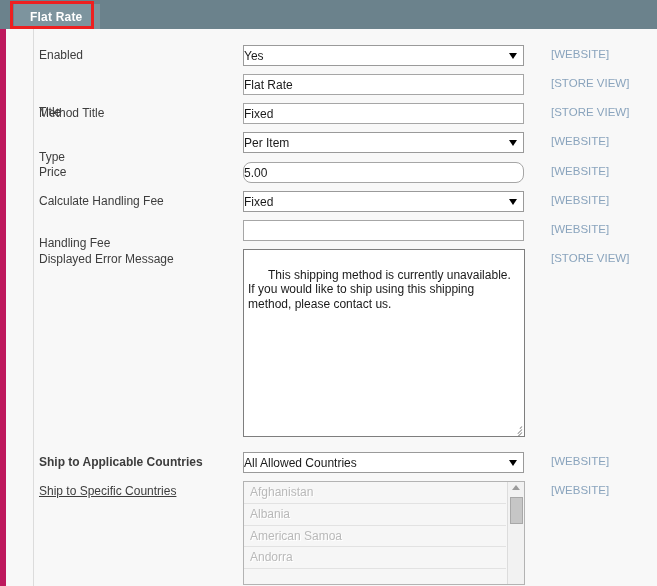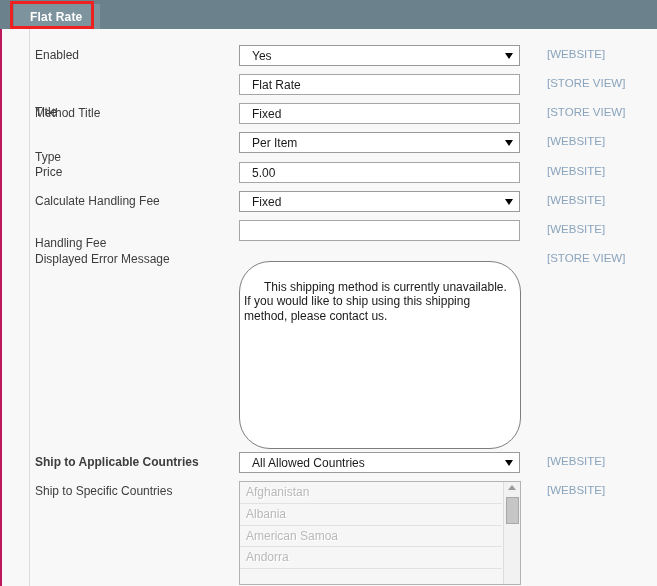--- a/index.html
+++ b/index.html
@@ -51,21 +51,21 @@
   }
 
   
   .content {
     position: absolute;
     left: 0;
     top: 29px;
     width: 657px;
     height: 557px;
     background: #f8f8f8;
-    border-left: 2px solid #be185d;
+    border-left: 6px solid #be185d;
     box-sizing: border-box;
   }
   .panel-rule {
     position: absolute;
     left: 27px;
     top: 0;
     width: 1px;
     height: 557px;
     background: #dcdcdc;
   }
@@ -95,21 +95,21 @@
     position: absolute;
     left: 237px;
     width: 281px;
     height: 21px;
     box-sizing: border-box;
     border: 1px solid #a6a6a6;
     background: #ffffff;
     font-family: "Liberation Sans", sans-serif;
     font-size: 12px;
     color: #1a1a1a;
-    padding: 0 12px;
+    padding: 0 0;
     display: flex;
     align-items: center;
     overflow: hidden;
     white-space: nowrap;
   }
   .select {
     border-color: #9a9a9a;
     padding-right: 20px;
   }
   .caret {
@@ -264,21 +264,21 @@
     <div class="lbl" style="top:18px;">Type</div>
     <div class="field select" style="top:0;">
       <span>Per Item</span>
       <span class="caret"></span>
     </div>
     <div class="scope" style="top:3px;">[WEBSITE]</div>
   </div>
 
   <div class="row" style="top:133px;">
     <div class="lbl" style="top:3px;">Price</div>
-    <div class="field" style="top:0;">
+    <div class="field" style="top:0;border-radius:8px;">
       <span>5.00</span>
     </div>
     <div class="scope" style="top:3px;">[WEBSITE]</div>
   </div>
 
   <div class="row" style="top:162px;">
     <div class="lbl" style="top:3px;">Calculate Handling Fee</div>
     <div class="field select" style="top:0;">
       <span>Fixed</span>
       <span class="caret"></span>
@@ -289,38 +289,38 @@
   <div class="row" style="top:191px;">
     <div class="lbl" style="top:16px;">Handling Fee</div>
     <div class="field" style="top:0;">
       <span></span>
     </div>
     <div class="scope" style="top:3px;">[WEBSITE]</div>
   </div>
 
   <div class="row" style="top:220px;">
     <div class="lbl" style="top:3px;">Displayed Error Message</div>
-    <div class="textarea" style="top:12px;border-radius:31px;">
+    <div class="textarea" style="top:0;">
       <span>This shipping method is currently unavailable. If you would like to ship using this shipping method, please contact us.</span>
       <span class="resize-grip"><i></i><i></i><i></i></span>
     </div>
     <div class="scope" style="top:3px;">[STORE VIEW]</div>
   </div>
 
   <div class="row" style="top:423px;">
     <div class="lbl" style="top:3px;font-weight:bold;">Ship to Applicable Countries</div>
     <div class="field select" style="top:0;">
       <span>All Allowed Countries</span>
       <span class="caret"></span>
     </div>
     <div class="scope" style="top:3px;">[WEBSITE]</div>
   </div>
 
   <div class="row" style="top:452px;">
-    <div class="lbl" style="top:3px;">Ship to Specific Countries</div>
+    <div class="lbl" style="top:3px;text-decoration:underline;">Ship to Specific Countries</div>
 
     <div class="listbox" style="top:0;">
       <div class="listbox-inner">
         <div class="opt">Afghanistan</div>
         <div class="opt">Albania</div>
         <div class="opt">American Samoa</div>
         <div class="opt">Andorra</div>
       </div>
       <div class="vscroll">
         <span class="up"></span>

